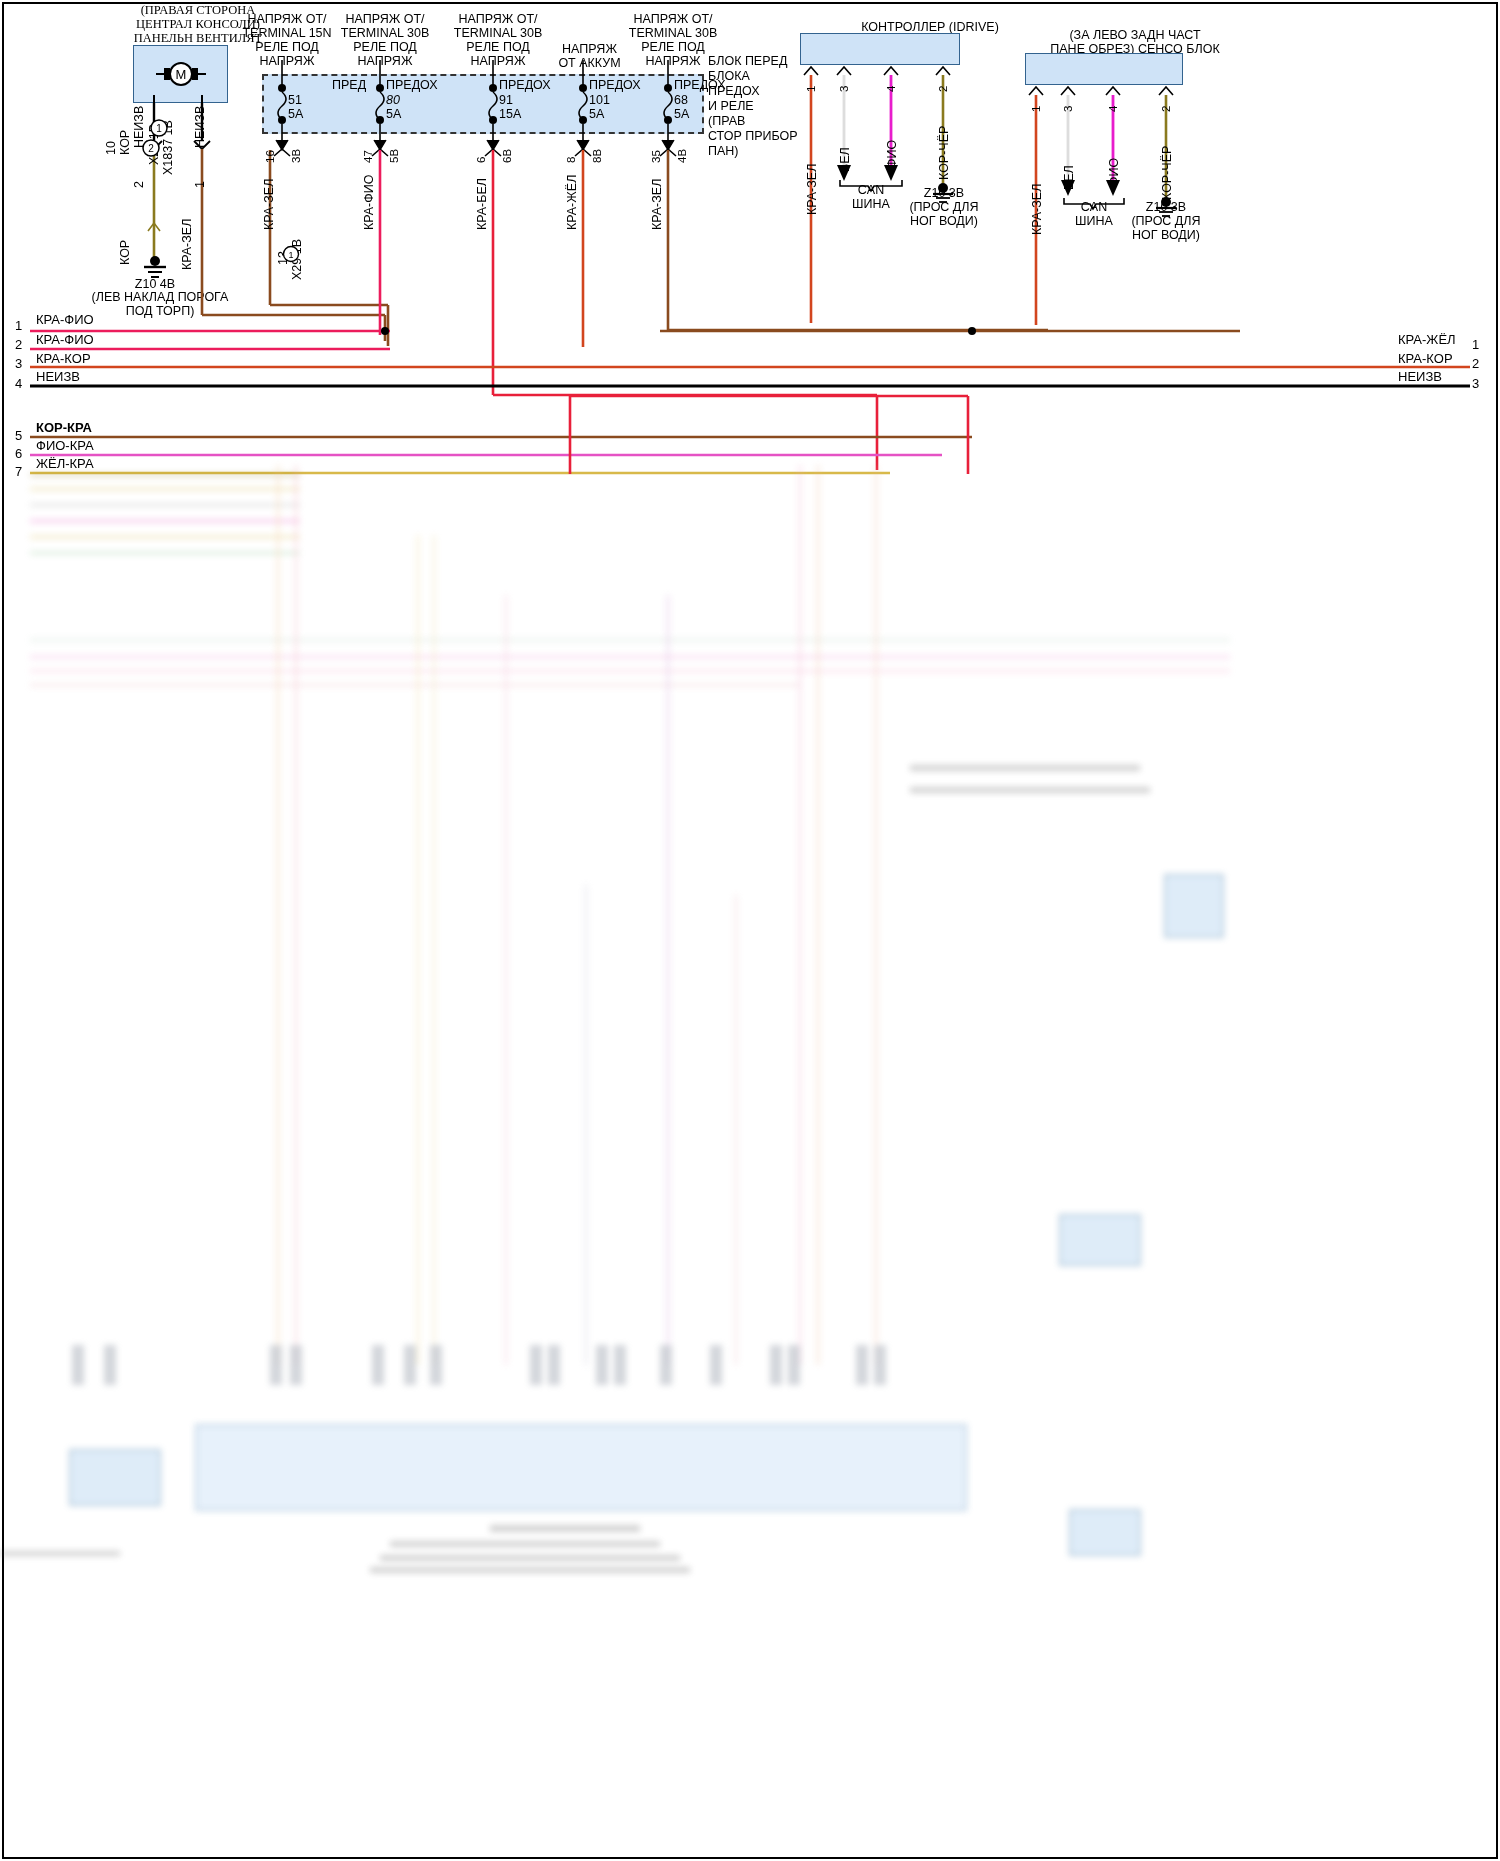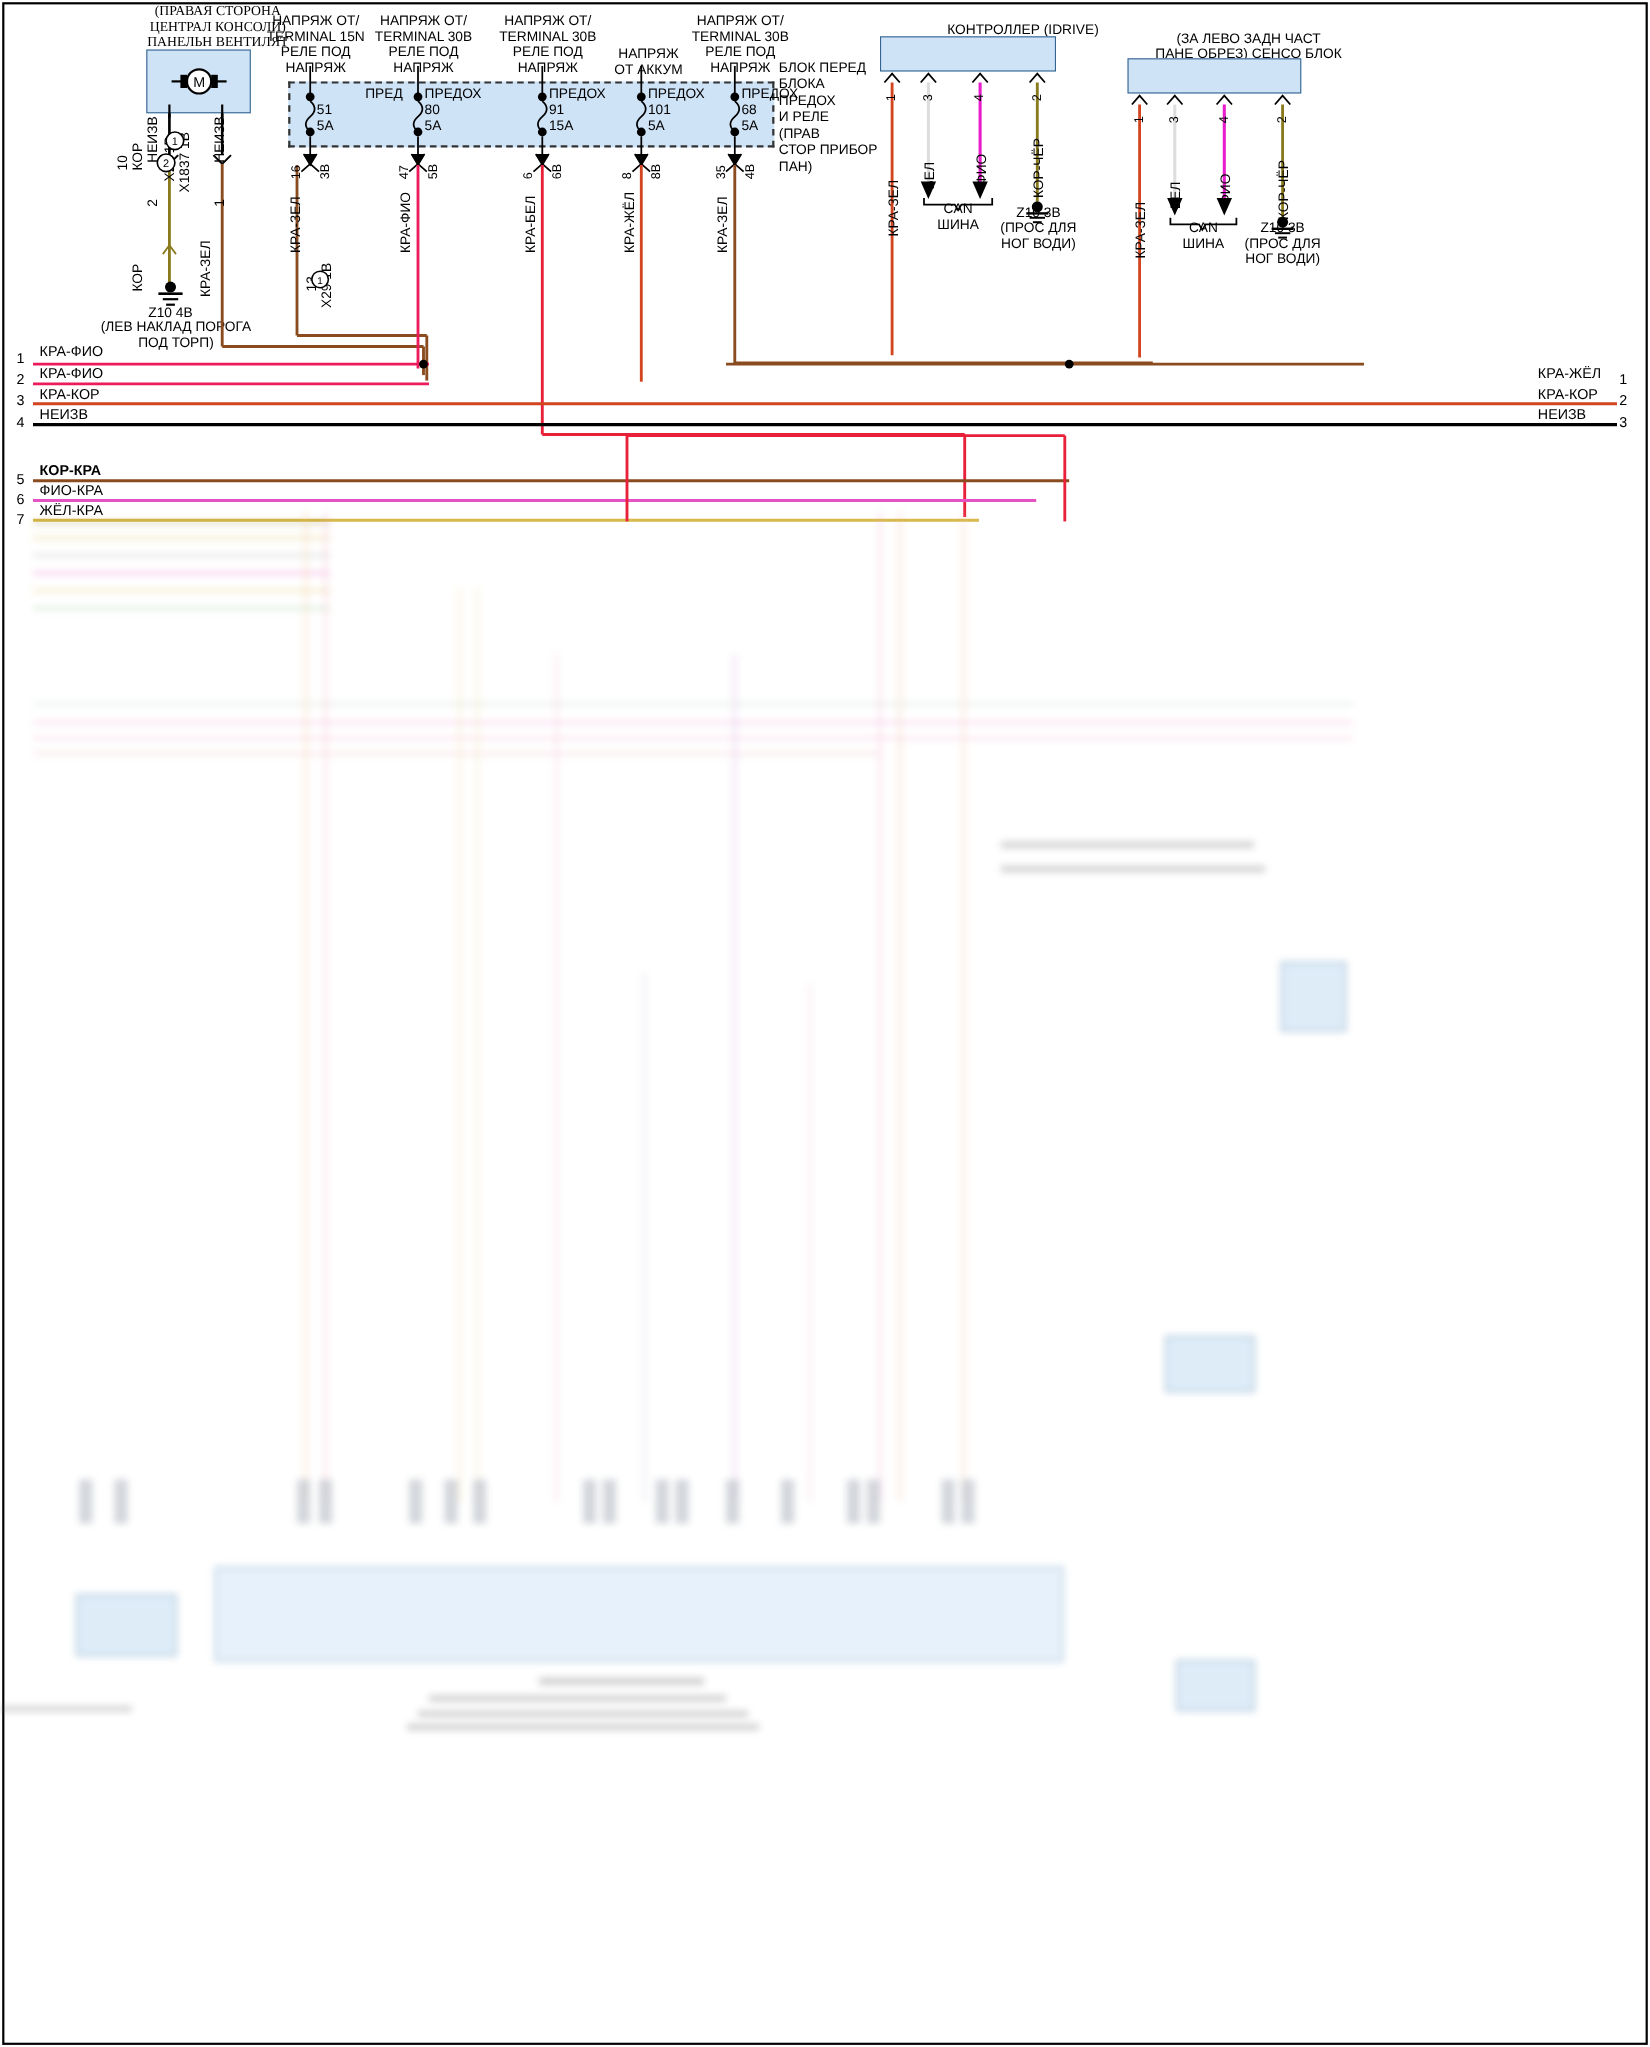--- a/index.html
+++ b/index.html
@@ -134,21 +134,21 @@
   <svg style="position:absolute;left:369px;top:60px;" width="22" height="110">
     <line x1="11" y1="0" x2="11" y2="28" stroke="#000" stroke-width="1.6"></line>
     <circle cx="11" cy="28" r="4" fill="#000"></circle>
     <path d="M11 32 q8 7 0 14 q-8 7 0 14" fill="none" stroke="#000" stroke-width="1.6"></path>
     <circle cx="11" cy="60" r="4" fill="#000"></circle>
     <line x1="11" y1="64" x2="11" y2="86" stroke="#000" stroke-width="1.6"></line>
     <path d="M5 80 L11 90 L17 80" fill="#000" stroke="#000" stroke-width="1.4"></path>
     <path d="M3 96 L11 89 L19 96" fill="none" stroke="#000" stroke-width="1.6"></path>
   </svg>
   <div class="lbl left" style="left:386px;top:78px;width:90px;">ПРЕДОХ</div>
-  <div class="lbl left" style="left:386px;top:93px;width:60px;">80</div>
+  <div class="lbl left" style="left:386px;top:93px;width:60px;font-style:italic;">80</div>
   <div class="lbl left" style="left:386px;top:107px;width:60px;">5A</div>
   <div class="vlbl" style="left:362px;top:163px;font-size:11.5px;">47</div>
   <div class="vlbl" style="left:388px;top:163px;font-size:11.5px;">5В</div>
   <svg style="position:absolute;left:374px;top:150px;" width="120" height="200">
     <line x1="6" y1="0" x2="6" y2="185" stroke="#ec1c5c" stroke-width="2.6"></line>
   </svg>
   <div class="vlbl" style="left:362px;top:230px;">КРА-ФИО</div>
 
   <div class="lbl" style="left:443px;top:12px;width:110px;">НАПРЯЖ ОТ/
 TERMINAL 30В

